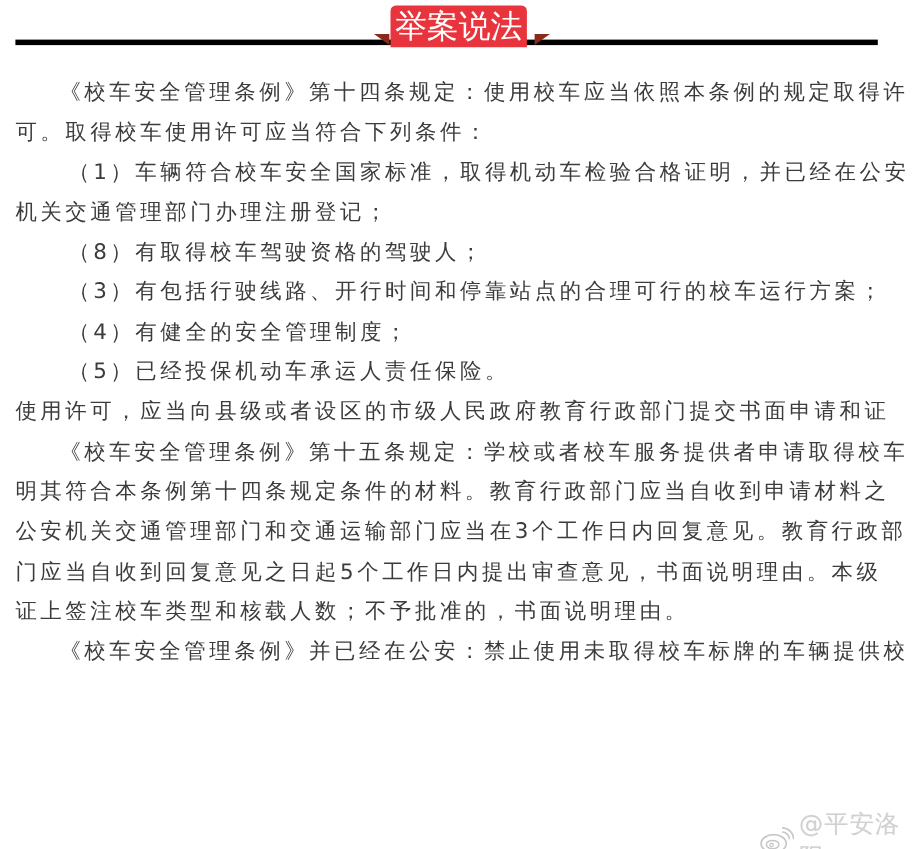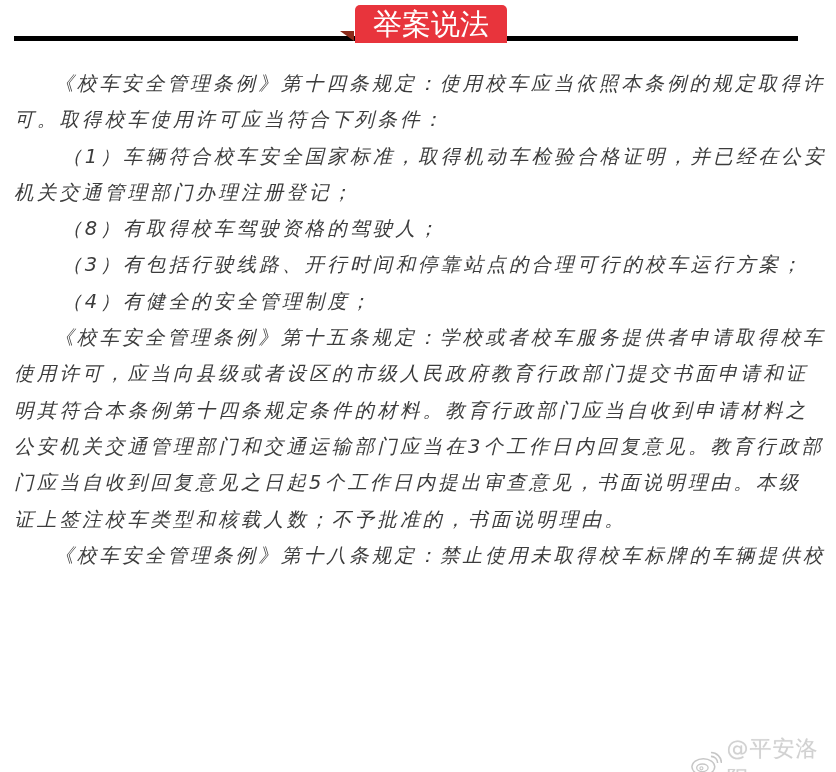--- a/index.html
+++ b/index.html
@@ -46,41 +46,40 @@
     width: 0;
     height: 0;
     border-top: 10px solid #8a2a1a;
     border right: 14px solid transparent;
     border-right: 14px solid transparent;
   }
   .banner {
     position: absolute;
     left: 355px;
     top: 5px;
-    width: 152px;
+    width: 124px;
     height: 38px;
     background: #e8343c;
     border-radius: 5px 5px 0 0;
     display: flex;
     align-items: center;
     justify-content: center;
   }
   .banner-text {
     color: #ffffff;
     font-size: 29px;
     letter-spacing: 0px;
     line-height: 1;
     font-family: "DejaVu Sans", sans-serif;
   }
   .content {
     position: absolute;
     left: 14px;
     top: 66px;
     width: 812px;
-    font-style: italic;
   }
   .line {
     height: 36.3px;
     line-height: 36.3px;
     font-size: 19.5px;
     letter-spacing: 3.2px;
     white-space: nowrap;
     color: #3c3c3c;
   }
   .indent2 { padding-left: 40px; }
@@ -119,27 +118,28 @@
 </div>
 
 <div class="content">
   <div class="line indent2">《校车安全管理条例》第十四条规定：使用校车应当依照本条例的规定取得许</div>
   <div class="line">可。取得校车使用许可应当符合下列条件：</div>
   <div class="line indent-item">（1）车辆符合校车安全国家标准，取得机动车检验合格证明，并已经在公安</div>
   <div class="line">机关交通管理部门办理注册登记；</div>
   <div class="line indent-item">（8）有取得校车驾驶资格的驾驶人；</div>
   <div class="line indent-item">（3）有包括行驶线路、开行时间和停靠站点的合理可行的校车运行方案；</div>
   <div class="line indent-item">（4）有健全的安全管理制度；</div>
+  <div class="line indent-item">（5）已经投保机动车承运人责任保险。</div>
+  <div class="line">使用许可，应当向县级或者设区的市级人民政府教育行政部门提交书面申请和证</div>
   <div class="line indent2">《校车安全管理条例》第十五条规定：学校或者校车服务提供者申请取得校车</div>
-  <div class="line">使用许可，应当向县级或者设区的市级人民政府教育行政部门提交书面申请和证</div>
   <div class="line">明其符合本条例第十四条规定条件的材料。教育行政部门应当自收到申请材料之</div>
   <div class="line">公安机关交通管理部门和交通运输部门应当在3个工作日内回复意见。教育行政部</div>
   <div class="line">门应当自收到回复意见之日起5个工作日内提出审查意见，书面说明理由。本级</div>
   <div class="line">证上签注校车类型和核载人数；不予批准的，书面说明理由。</div>
-  <div class="line indent2">《校车安全管理条例》第十八条规定：禁止使用未取得校车标牌的车辆提供校</div>
+  <div class="line indent2">《校车安全管理条例》并已经在公安：禁止使用未取得校车标牌的车辆提供校</div>
 </div>
 
 <div class="watermark">
   <svg class="weibo-icon" viewBox="0 0 34 28">
     <ellipse cx="14" cy="17" rx="12" ry="8.5" fill="none" stroke="#c4c4c4" stroke-width="1.6"></ellipse>
     <ellipse cx="13" cy="18" rx="6" ry="4" fill="none" stroke="#c4c4c4" stroke-width="1.4"></ellipse>
     <circle cx="12" cy="18.5" r="1.6" fill="none" stroke="#c4c4c4" stroke-width="1.2"></circle>
     <path d="M22 6 A7 7 0 0 1 29 13" fill="none" stroke="#c4c4c4" stroke-width="1.6"></path>
     <path d="M22 2 A11 11 0 0 1 33 13" fill="none" stroke="#c4c4c4" stroke-width="1.6"></path>
   </svg>

